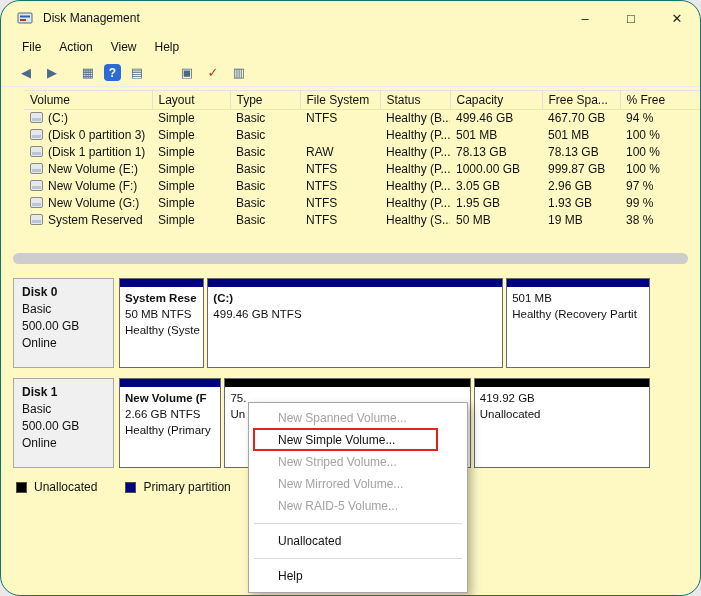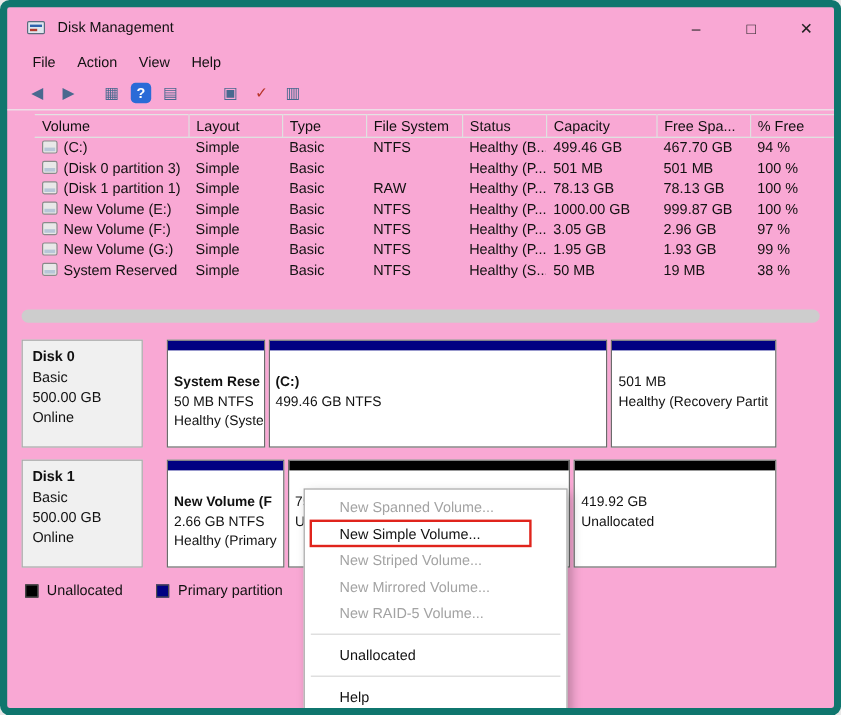--- a/index.html
+++ b/index.html
@@ -1,19 +1,19 @@
 <!DOCTYPE html>
 <html><head>
 <meta charset="utf-8">
 <style>
   *{box-sizing:border-box}
   html,body{margin:0;padding:0}
   body{background:#e9e9e9;font-family:"Liberation Sans",sans-serif}
-  .window{position:relative;width:701px;height:596px;background:#f9a8d4;border:6px solid #0f766e;
-          border-radius:8px;overflow:hidden;font-size:12px;color:#111}
+  .window{position:relative;width:701px;height:596px;background:#fef9c3;border:1px solid #0f766e;
+          border-radius:20px;overflow:hidden;font-size:12px;color:#111}
 
   
   .titlebar{display:flex;align-items:center;height:34px;padding-left:16px}
   .app-icon{width:16px;height:16px;display:inline-flex}
   .title-text{margin-left:10px;font-size:12px}
   .win-controls{margin-left:auto;display:flex;height:34px}
   .ctrl{width:46px;display:flex;align-items:center;justify-content:center;font-size:13px;color:#222;cursor:default}
 
   
   .menubar{display:flex;align-items:center;height:24px;padding-left:12px}
@@ -39,26 +39,26 @@
   .drive-ico::after{content:"";position:absolute;left:1px;right:1px;bottom:1px;height:3px;background:#b7c6d8}
 
   
   .hscroll{height:11px;background:#cdcdcd;border-radius:6px;margin:4px 12px 0}
 
   
   .graph-pane{position:relative;padding:12px 12px 0}
   .disk-row{display:flex;height:90px;margin-top:10px}
   .disk-row.first{margin-top:2px}
   .disk-label{width:101px;flex:none;background:#f0f0f0;border:1px solid #a9a9a9;padding:5px 8px;
-              line-height:17px;margin-right:20px;overflow:hidden}
+              line-height:17px;margin-right:5px;overflow:hidden}
   .disk-name{font-weight:bold}
   .part-area{flex:1;display:flex;gap:3px}
   .partition{border:1px solid #6b6b6b;background:#fff;overflow:hidden;flex:none}
   .strip{height:8px}
-  .pbody{padding:19px 5px;line-height:16px;font-size:11.5px;white-space:nowrap}
+  .pbody{padding:3px 5px;line-height:16px;font-size:11.5px;white-space:nowrap}
   .pline.b{font-weight:bold}
 
   
   .legend{display:flex;gap:28px;margin:12px 0 0 3px;align-items:center}
   .legend-item{display:flex;align-items:center;gap:7px}
   .swatch{width:11px;height:11px;border:1px solid #4d4d4d;display:inline-block}
 
   
   .context-menu{position:absolute;left:247px;top:401px;width:220px;background:#fff;
                 border:1px solid #a6a6a6;box-shadow:4px 4px 9px rgba(0,0,0,.28);padding:4px 2px 5px;z-index:20}

